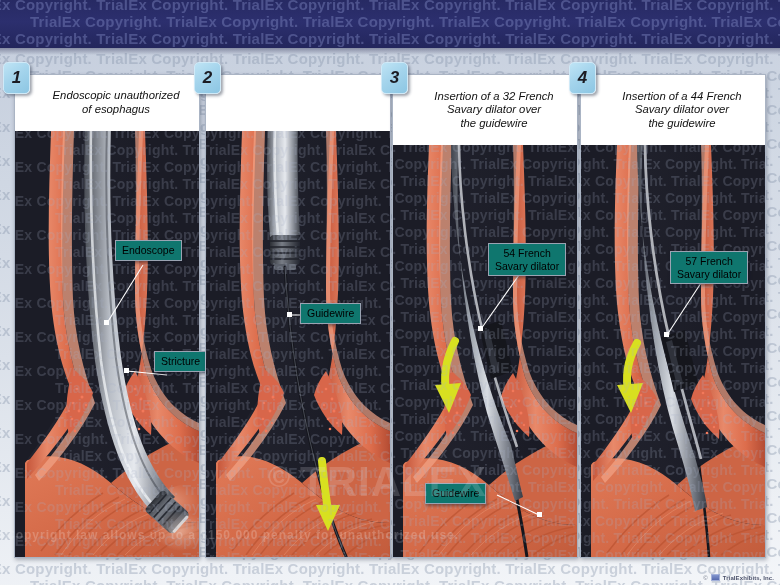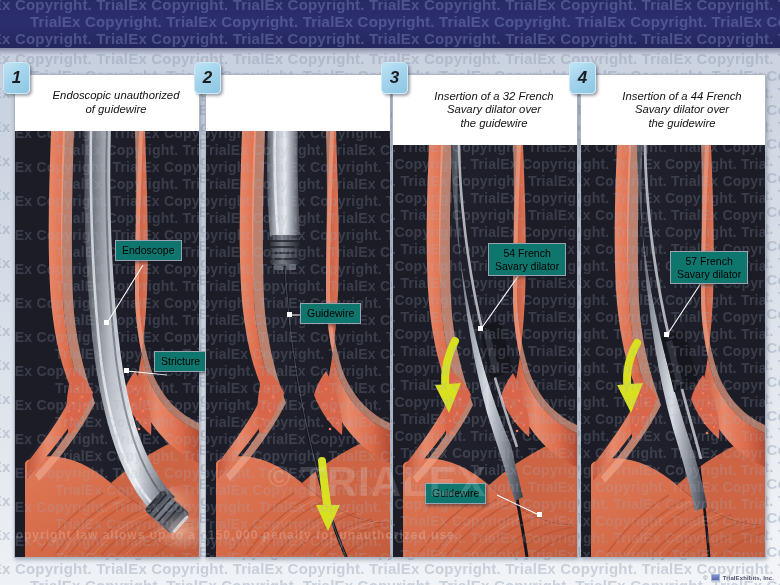--- a/index.html
+++ b/index.html
@@ -236,21 +236,21 @@
         <div class="wm-row" style="top: 47px; left: 30px; font-size: 15px; color: rgba(125, 133, 190, 0.45);">TrialEx Copyright. TrialEx Copyright. TrialEx Copyright. TrialEx Copyright. TrialEx Copyright. TrialEx Copyright. TrialEx Copyright. TrialEx Copyright. TrialEx Copyright. TrialEx Copyright. TrialEx Copyright. TrialEx Copyright. TrialEx Copyright. TrialEx Copyright. </div>
       </div>
   </div>
   <div class="header-shadow"></div>
 
   <div class="panel" style="left:14px">
     <div class="cap">
       <div class="badge">1</div>
       <div class="cap-text">
         <div>Endoscopic unauthorized</div>
-        <div>of guidewire</div>
+        <div>of esophagus</div>
       </div>
     </div>
 
     <div class="art">
       <svg width="184" height="426" viewBox="0 0 184 426">
         <defs>
           <linearGradient id="lum1" x1="0" y1="0" x2="1" y2="0">
             <stop offset="0" stop-color="#23242f"></stop>
               <stop offset="1" stop-color="#181923"></stop>
           </linearGradient>

